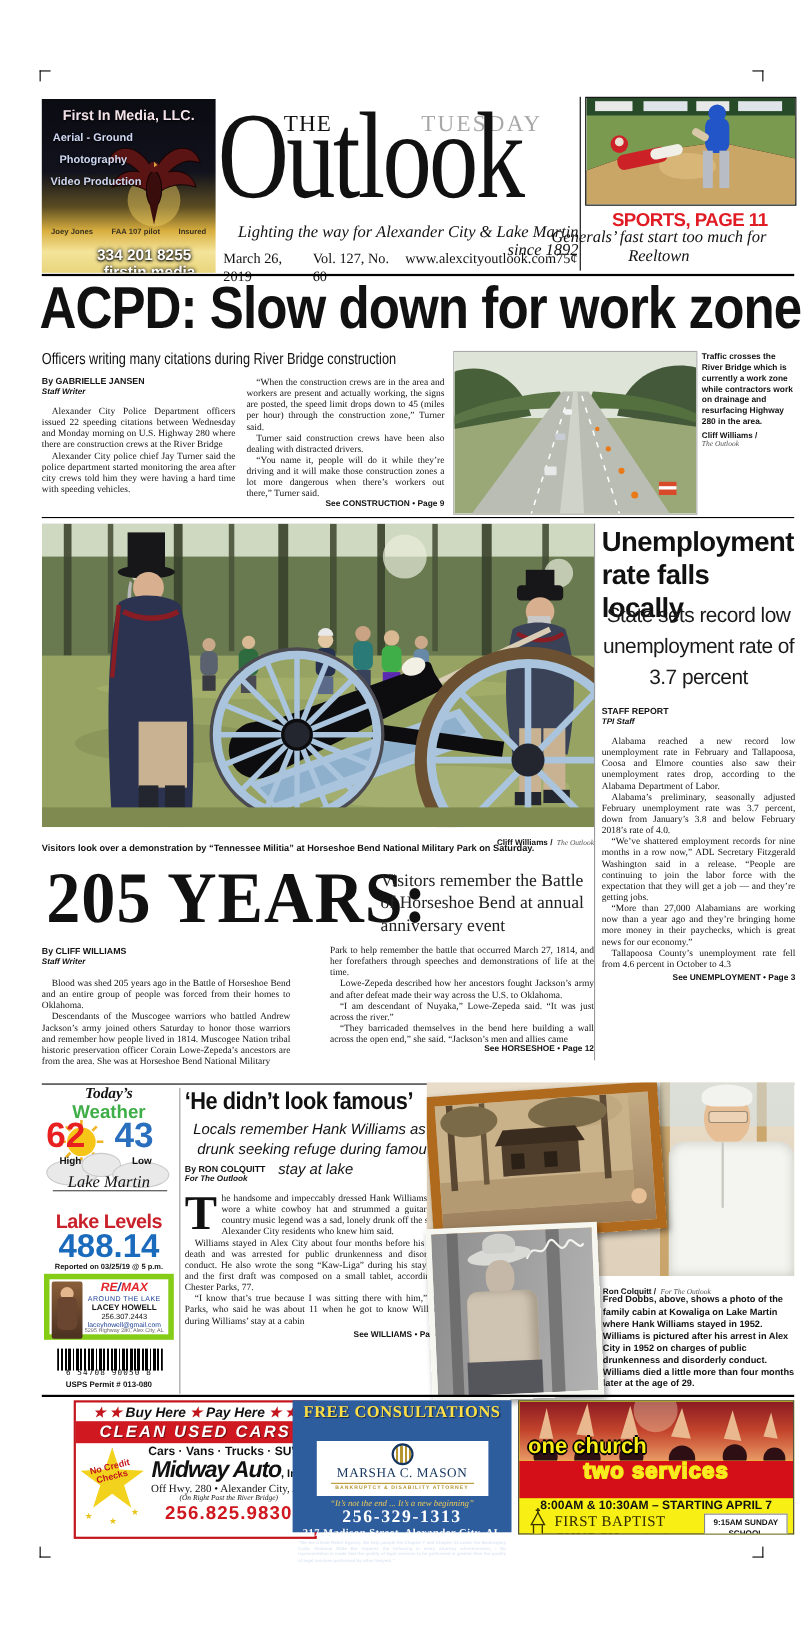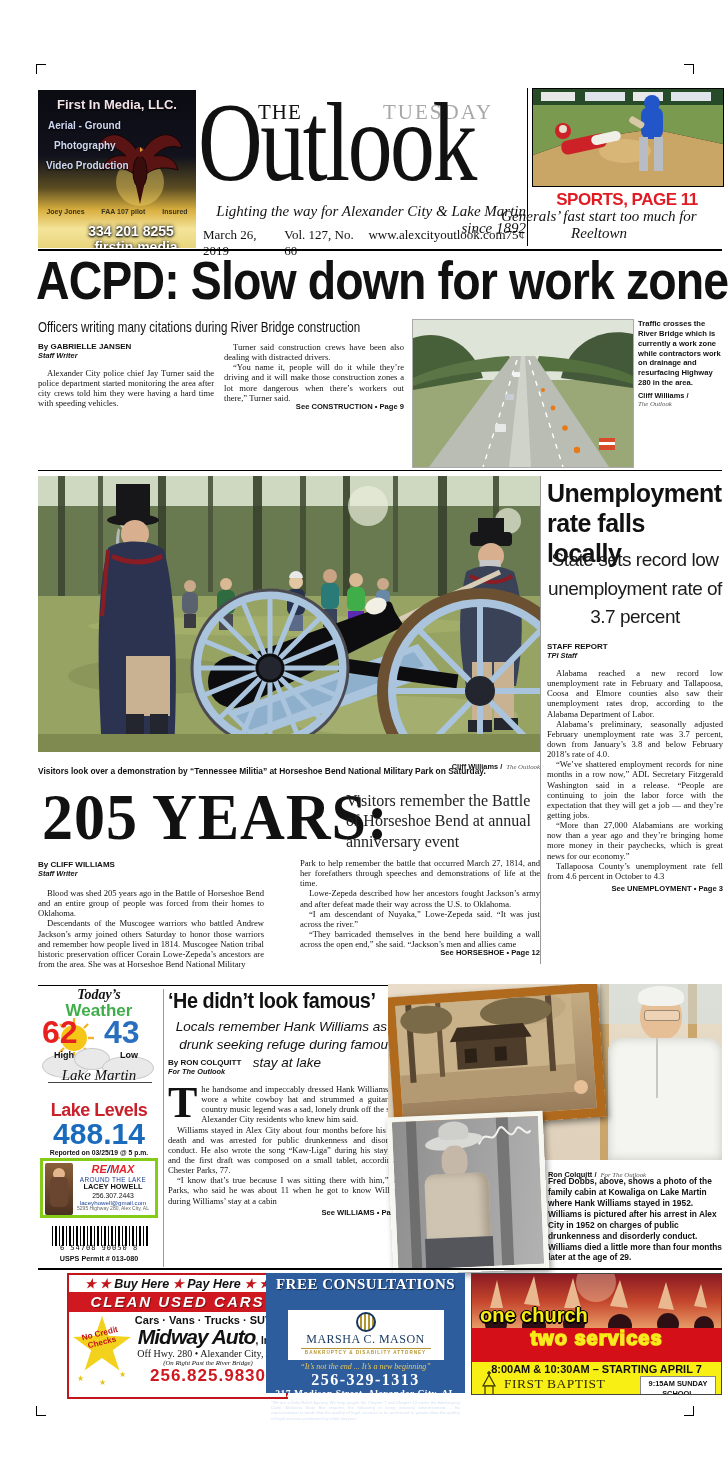--- a/index.html
+++ b/index.html
@@ -103,23 +103,25 @@
 
   <div class="s rule" style="left:38px;top:249px;width:684px;height:2px;"></div>
 
   <div class="s san b nw" style="left:36px;top:252px;font-size:54px;line-height:1.05;letter-spacing:-1px;transform:scaleX(0.86);transform-origin:0 0;">ACPD: Slow down for work zone</div>
   <div class="s san nw" style="left:38px;top:319px;font-size:14.5px;transform:scaleX(0.8);transform-origin:0 0;">Officers writing many citations during River Bridge construction</div>
   <div class="s" style="left:38px;top:342px;width:176px;">
     <div class="by">By GABRIELLE JANSEN</div>
     <div class="byrole">Staff Writer</div>
   </div>
   <div class="s bt" style="left:38px;top:368px;width:176px;">
+    <p>Alexander City Police Department officers issued 22 speeding citations between Wednesday and Monday morning on U.S. Highway 280 where there are construction crews at the River Bridge</p>
     <p>Alexander City police chief Jay Turner said the police department started monitoring the area after city crews told him they were having a hard time with speeding vehicles.</p>
   </div>
   <div class="s bt" style="left:224px;top:342px;width:180px;">
+    <p>“When the construction crews are in the area and workers are present and actually working, the signs are posted, the speed limit drops down to 45 (miles per hour) through the construction zone,” Turner said.</p>
     <p>Turner said construction crews have been also dealing with distracted drivers.</p>
     <p>“You name it, people will do it while they’re driving and it will make those construction zones a lot more dangerous when there’s workers out there,” Turner said.</p>
     <div class="jump">See CONSTRUCTION • Page 9</div>
   </div>
 
   <div class="s" style="left:412px;top:319px;width:220px;height:147px;overflow:hidden;border:1px solid #aaa;">
     <svg width="220" height="147" viewBox="0 0 220 147">
       <rect width="220" height="147" fill="#dfe4d8"></rect>
       <rect y="60" width="220" height="87" fill="#9aa877"></rect>
       <path d="M0,18 C30,8 60,24 70,58 L0,70 Z" fill="#48603a"></path>
@@ -331,21 +333,21 @@
     <div class="s san b" style="left:14px;top:32px;font-size:9px;">High</div>
     <div class="s san b" style="left:80px;top:32px;font-size:9px;">Low</div>
   </div>
 
   <div class="s rule" style="left:48px;top:1082px;width:104px;height:1px;background:#444;"></div>
   <div class="s ser i ctr" style="left:38px;top:1067px;width:122px;font-size:15px;">Lake Martin</div>
   <div class="s san b ctr" style="left:38px;top:1100px;width:122px;font-size:18px;color:#c9202b;letter-spacing:-0.5px;">Lake Levels</div>
   <div class="s san b ctr" style="left:38px;top:1117px;width:122px;font-size:30px;color:#1b6bbd;">488.14</div>
   <div class="s san b ctr" style="left:38px;top:1149px;width:122px;font-size:6.8px;">Reported on 03/25/19 @ 5 p.m.</div>
 
-  <div class="s" style="left:40px;top:1158px;width:118px;height:60px;border:3px solid #84cc16;background:#fff;display:flex;padding:2px;box-sizing:border-box;">
+  <div class="s" style="left:40px;top:1158px;width:118px;height:60px;border:5px solid #84cc16;background:#fff;display:flex;padding:2px;box-sizing:border-box;">
     <div style="width:28px;height:52px;background:linear-gradient(#8a5f3a,#4a3020);border-radius:2px;position:relative;flex-shrink:0;">
       <div style="position:absolute;left:8px;top:5px;width:12px;height:12px;border-radius:50%;background:#e4b68e;"></div>
       <div style="position:absolute;left:5px;top:14px;width:18px;height:30px;border-radius:5px;background:#6a4530;"></div>
     </div>
     <div style="flex:1;text-align:center;line-height:1.15;">
       <div class="san" style="font-size:11px;font-weight:900;font-style:italic;"><span style="color:#e3242b;">RE</span><span style="color:#1b3f94;">/</span><span style="color:#e3242b;">MAX</span></div>
       <div class="san" style="font-size:6.4px;color:#1b3f94;letter-spacing:0.4px;">AROUND THE LAKE</div>
       <div class="san b" style="font-size:7.4px;">LACEY HOWELL</div>
       <div class="san" style="font-size:6.8px;">256.307.2443</div>
       <div class="san" style="font-size:6.2px;color:#1b3f94;">laceyhowell@gmail.com</div>
@@ -439,21 +441,21 @@
         <div class="san b" style="font-size:11px;">Cars · Vans · Trucks · SUV’s</div>
         <div style="line-height:1;"><span class="san b i" style="font-size:21px;letter-spacing:-1px;">Midway Auto</span><span class="san b" style="font-size:10px;">, Inc.</span></div>
         <div class="ser" style="font-size:10px;margin-top:1px;">Off Hwy. 280 • Alexander City, AL</div>
         <div class="ser i" style="font-size:6.8px;">(On Right Past the River Bridge)</div>
         <div class="san b" style="font-size:17px;color:#cf1820;letter-spacing:1px;">256.825.9830</div>
       </div>
     </div>
   </div>
 
   <div class="s ctr" style="left:266px;top:1273px;width:199px;height:120px;background:#2e5d9e;box-sizing:border-box;padding-top:3px;">
-    <div class="ser b" style="font-size:15px;color:#ffffff;letter-spacing:0.5px;text-shadow:1px 1px 1px #12284a;">FREE CONSULTATIONS</div>
+    <div class="ser b" style="font-size:15px;color:#fde047;letter-spacing:0.5px;text-shadow:1px 1px 1px #12284a;">FREE CONSULTATIONS</div>
     <div style="margin:17px auto 0;width:156px;height:48px;background:#fff;padding-top:2px;">
       <div style="margin:0 auto;width:16px;height:16px;border-radius:50%;border:2px solid #15355f;background:repeating-linear-gradient(90deg,#fff 0 2px,#b5952f 2px 4px);"></div>
       <div class="ser" style="font-size:12px;color:#15355f;letter-spacing:0.5px;">MARSHA C. MASON</div>
       <div class="san b" style="font-size:4.6px;color:#b5952f;letter-spacing:1px;border-top:1px solid #b5952f;width:130px;margin:1px auto 0;padding-top:1px;">BANKRUPTCY &amp; DISABILITY ATTORNEY</div>
     </div>
     <div class="ser i" style="font-size:8px;color:#e8c85a;margin-top:2px;">“It’s not the end ... It’s a new beginning”</div>
     <div class="ser b" style="font-size:16px;color:#fff;letter-spacing:1.5px;line-height:1.1;">256-329-1313</div>
     <div class="ser b" style="font-size:9.5px;color:#fff;letter-spacing:0.5px;">217 Madison Street, Alexander City, AL</div>
     <div class="san b" style="font-size:4px;color:#dfe8f5;line-height:1.35;padding:1px 5px 0;text-align:justify;">"We are a Debt Relief Agency. We help people file Chapter 7 and Chapter 13 under the Bankruptcy Code. Alabama State Bar requires the following in every attorney advertisement, - No representation is made that the quality of legal services to be performed is greater than the quality of legal services performed by other lawyers."</div>
   </div>

